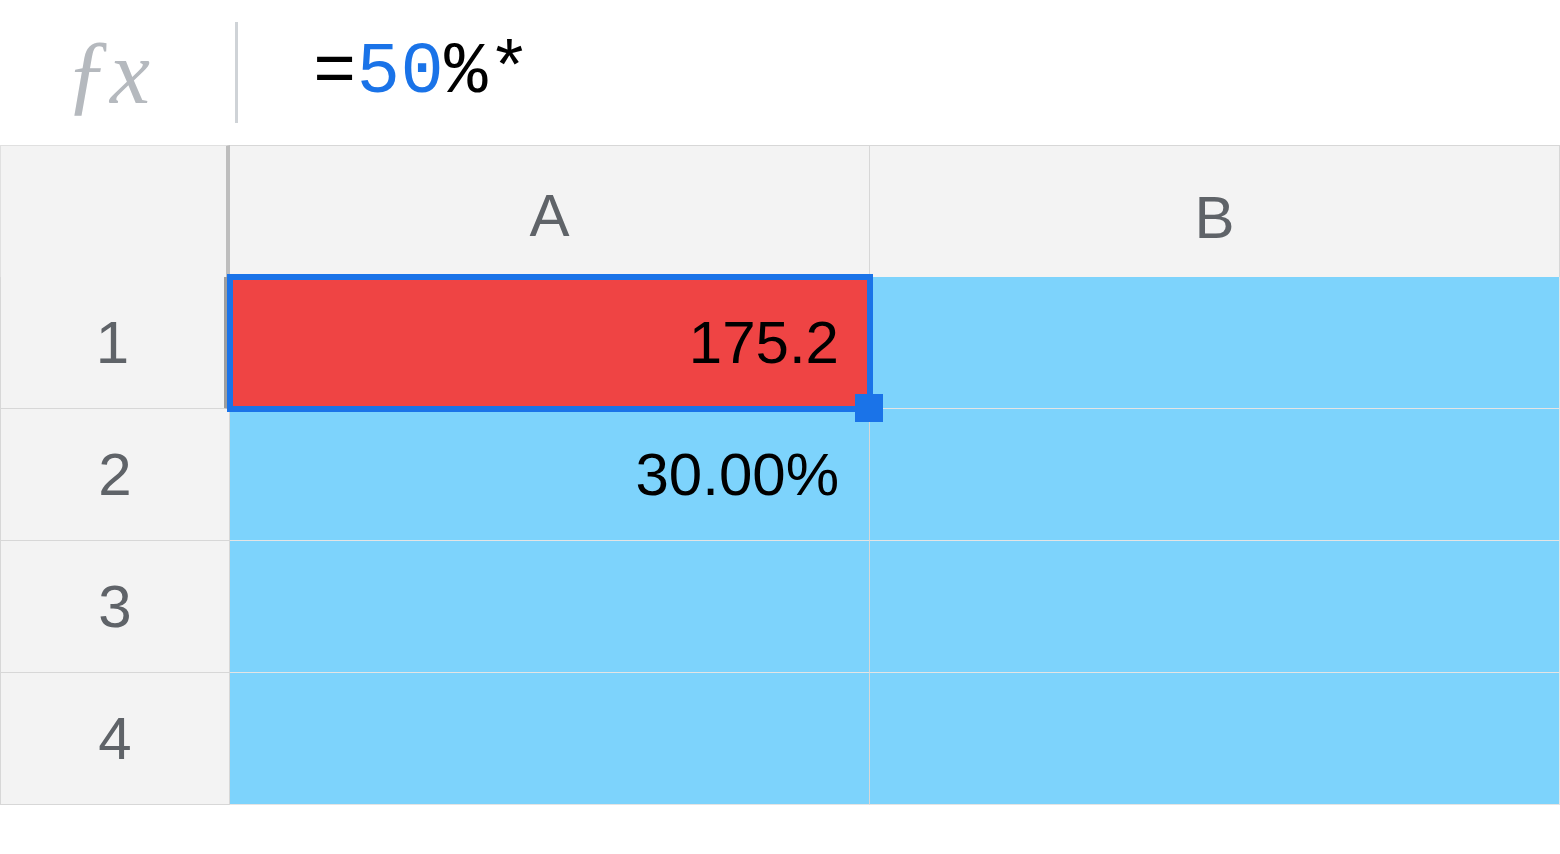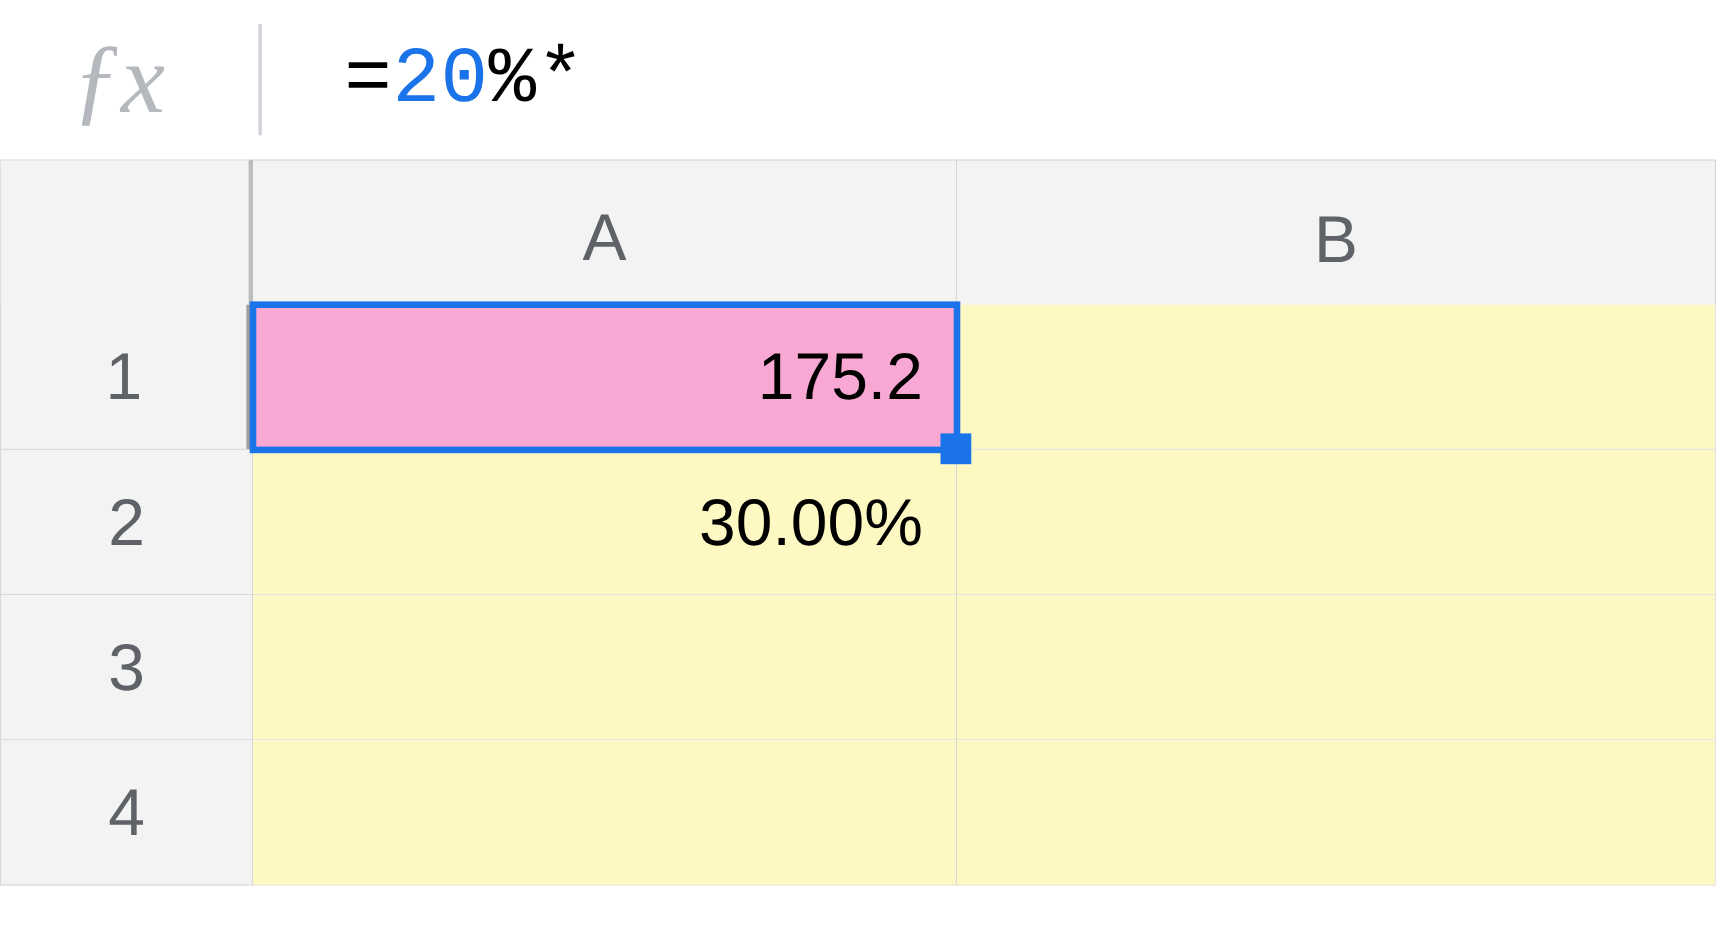--- a/index.html
+++ b/index.html
@@ -92,51 +92,51 @@
     .cell {
       border: 1px solid #e4e4e4;
       border-top: none;
       border-left: none;
       font-size: 60px;
       color: #000;
       display: flex;
       align-items: center;
       justify-content: flex-end;
       padding-right: 30px;
-      background: #fef9c3;
+      background: #7dd3fc;
       position: relative;
     }
     .cell.col-a { border-right: 1px solid #d7d7d7; }
 
     
     .cell.selected {
       outline: 6px solid #1a73e8;
       outline-offset: -3px;
       z-index: 2;
-      background: #f9a8d4;
+      background: #ef4444;
     }
     .fill-handle {
       position: absolute;
       right: -14px;
       bottom: -14px;
       width: 28px;
       height: 28px;
       background: #1a73e8;
       z-index: 3;
     }
   </style>
 </head>
 <body>
 
 <div class="formula-bar">
   <div class="fx-label">ƒx</div>
   <div class="fx-separator"></div>
   <div class="formula-content" id="formula-content">
       <span class="tok-black">=</span>
-      <span class="tok-blue">20</span>
+      <span class="tok-blue">50</span>
       <span class="tok-black">%*</span>
     </div>
 </div>
 
 <div class="sheet">
 
   <div class="corner-header header-row"></div>
   <div class="col-header header-row selected-col">A</div>
   <div class="col-header header-row">B</div>
 

